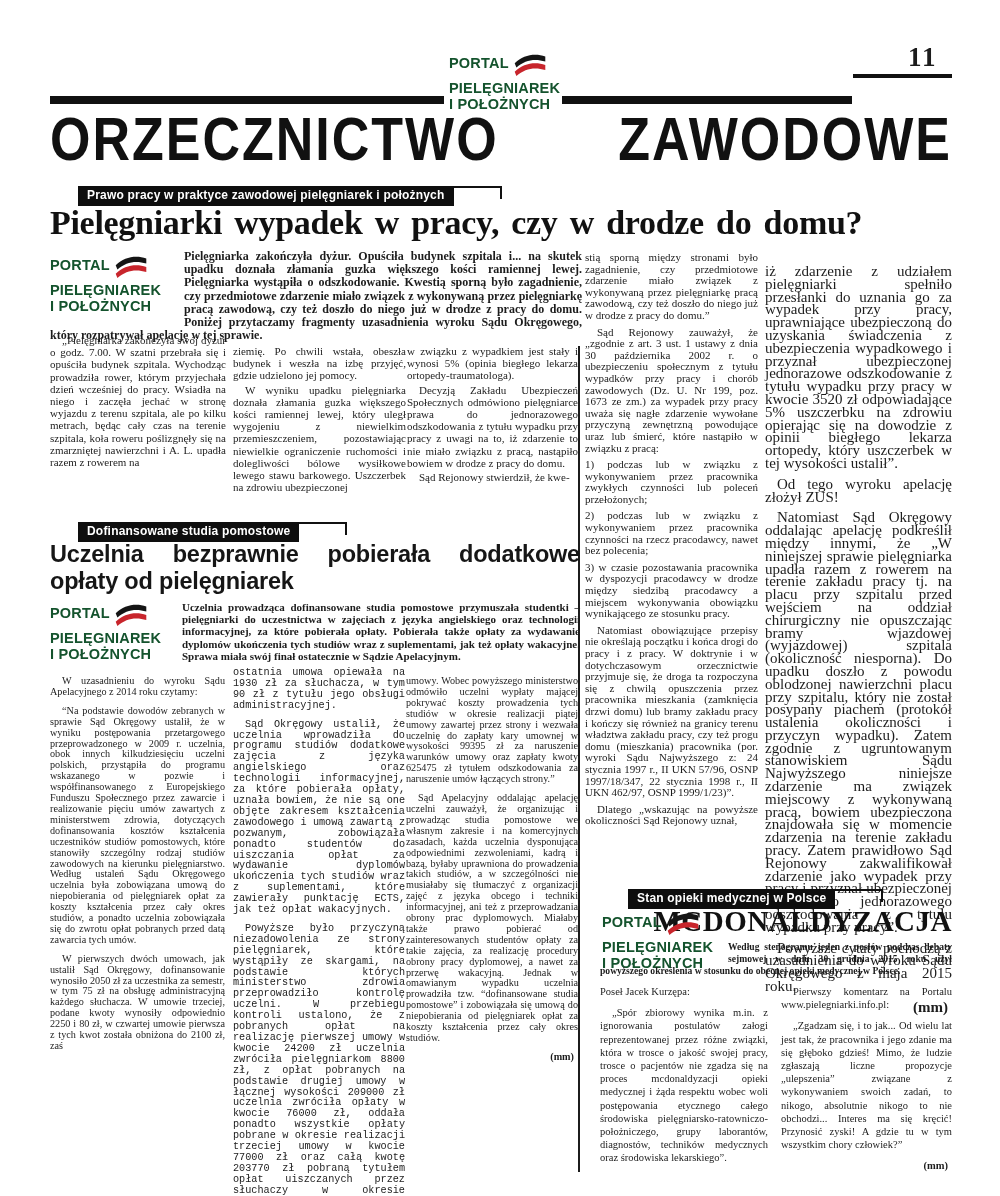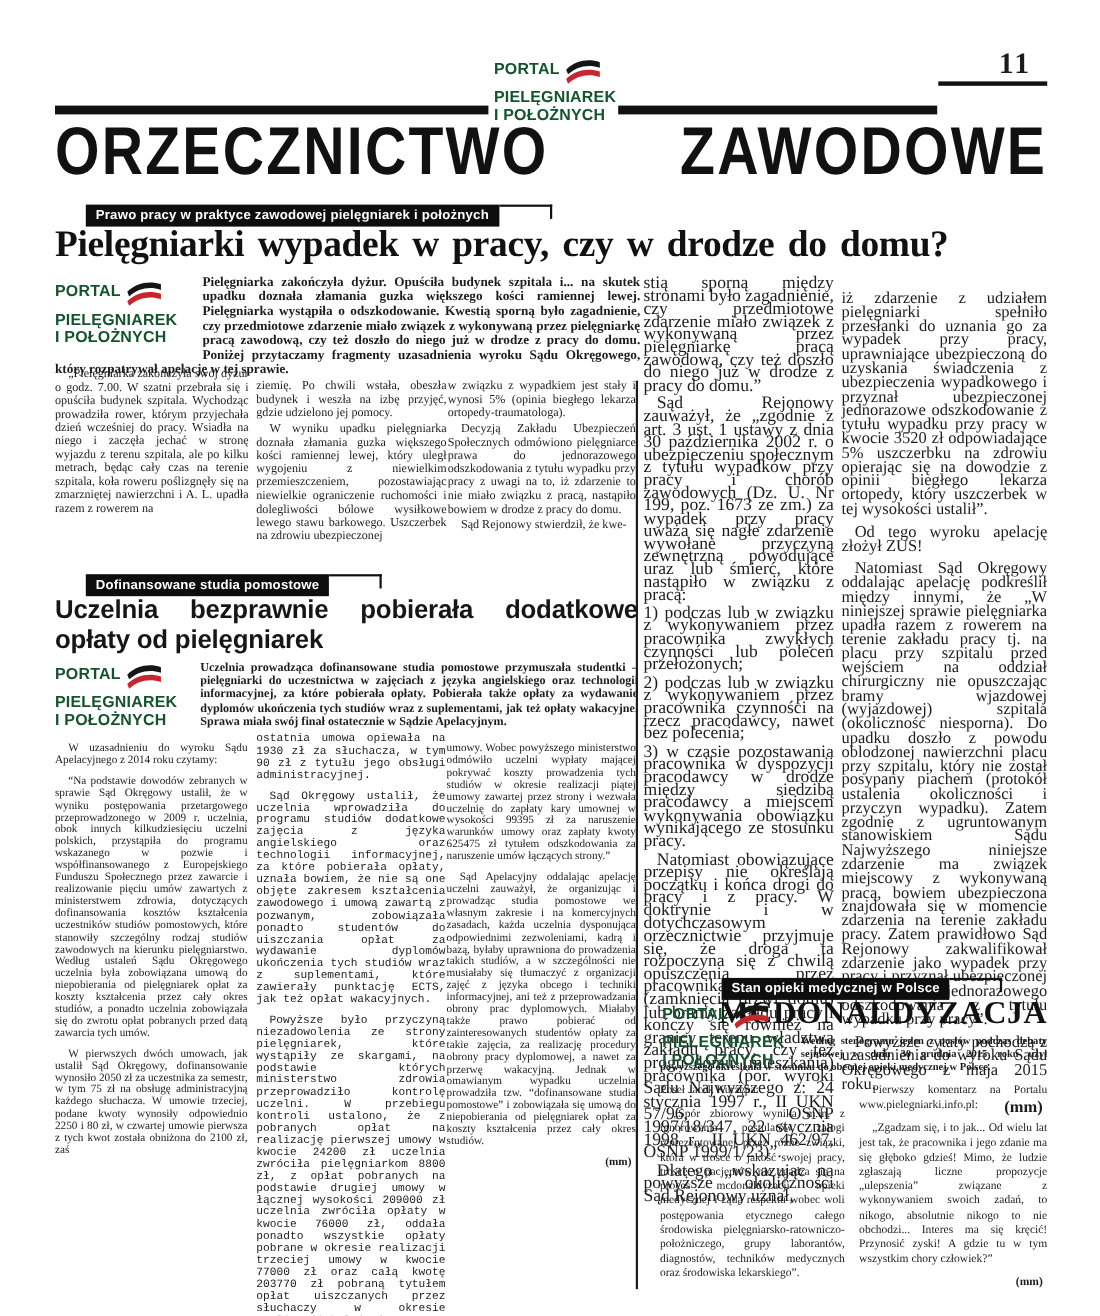--- a/index.html
+++ b/index.html
@@ -50,21 +50,21 @@
   .col{text-align:justify;}
   .col p{margin:0 0 2px;text-indent:12px;}
   .col[data-cont] p:first-child{text-indent:0;}
   .col p.li{text-indent:0;}
   .col p.sig{text-indent:0;text-align:right;font-weight:bold;padding-right:4px;}
   .spaced p{margin-bottom:8px;}
   .a1c{font-size:11px;line-height:12.2px;}
   .a1c1{left:50px;top:334px;width:176px;}
   .a1c2{left:233px;top:345px;width:173px;}
   .a1c3{left:407px;top:345px;width:171px;}
-  .a1c4{left:585px;top:252px;width:173px;font-size:16px;line-height:11.6px;}
+  .a1c4{left:585px;top:252px;width:173px;font-size:11px;line-height:11.6px;}
   .a1c4 p{margin-bottom:5px;}
   .a1c5{left:765px;top:252px;width:187px;font-size:15px;line-height:12.8px;margin-top:13px;}
   .a2c{font-size:10.2px;line-height:10.9px;}
   .a2c1{left:50px;top:676px;width:175px;}
   .a2c2{left:233px;top:668px;width:172px;font-family:Liberation Mono, monospace;}
   .a2c3{left:406px;top:676px;width:172px;}
   .a3c{font-size:10.5px;line-height:13.2px;}
   .a3c1{left:600px;top:985px;width:168px;}
   .a3c2{left:781px;top:985px;width:171px;}
 
@@ -179,21 +179,21 @@
       <p>ostatnia umowa opiewała na 1930 zł za słuchacza, w tym 90 zł z tytułu jego obsługi administracyjnej.</p>
       <p>Sąd Okręgowy ustalił, że uczelnia wprowadziła do programu studiów dodatkowe zajęcia z języka angielskiego oraz technologii informacyjnej, za które pobierała opłaty, uznała bowiem, że nie są one objęte zakresem kształcenia zawodowego i umową zawartą z pozwanym, zobowiązała ponadto studentów do uiszczania opłat za wydawanie dyplomów ukończenia tych studiów wraz z suplementami, które zawierały punktację ECTS, jak też opłat wakacyjnych.</p>
       <p>Powyższe było przyczyną niezadowolenia ze strony pielęgniarek, które wystąpiły ze skargami, na podstawie których ministerstwo zdrowia przeprowadziło kontrolę uczelni. W przebiegu kontroli ustalono, że z pobranych opłat na realizację pierwszej umowy w kwocie 24200 zł uczelnia zwróciła pielęgniarkom 8800 zł, z opłat pobranych na podstawie drugiej umowy w łącznej wysokości 209000 zł uczelnia zwróciła opłaty w kwocie 76000 zł, oddała ponadto wszystkie opłaty pobrane w okresie realizacji trzeciej umowy w kwocie 77000 zł oraz całą kwotę 203770 zł pobraną tytułem opłat uiszczanych przez słuchaczy w okresie realizacji kolejnej</p>
     </div>
   <div class="abs col a2c a2c3 spaced" data-cont="">
       <p>umowy. Wobec powyższego ministerstwo odmówiło uczelni wypłaty mającej pokrywać koszty prowadzenia tych studiów w okresie realizacji piątej umowy zawartej przez strony i wezwała uczelnię do zapłaty kary umownej w wysokości 99395 zł za naruszenie warunków umowy oraz zapłaty kwoty 625475 zł tytułem odszkodowania za naruszenie umów łączących strony.”</p>
       <p>Sąd Apelacyjny oddalając apelację uczelni zauważył, że organizując i prowadząc studia pomostowe we własnym zakresie i na komercyjnych zasadach, każda uczelnia dysponująca odpowiednimi zezwoleniami, kadrą i bazą, byłaby uprawniona do prowadzenia takich studiów, a w szczególności nie musiałaby się tłumaczyć z organizacji zajęć z języka obcego i techniki informacyjnej, ani też z przeprowadzania obrony prac dyplomowych. Miałaby także prawo pobierać od zainteresowanych studentów opłaty za takie zajęcia, za realizację procedury obrony pracy dyplomowej, a nawet za przerwę wakacyjną. Jednak w omawianym wypadku uczelnia prowadziła tzw. “dofinansowane studia pomostowe” i zobowiązała się umową do niepobierania od pielęgniarek opłat za koszty kształcenia przez cały okres studiów.</p>
       <p class="sig">(mm)</p>
     </div>
 
-  <div class="abs krow" style="left:600px;top:889px;margin-left:28px;">
+  <div class="abs krow" style="left:600px;top:889px;">
     <span class="kicker">Stan opieki medycznej w Polsce</span>
     <span class="ktail"></span>
   </div>
   <h2 class="abs headline3" style="margin:0;">MCDONALDYZACJA</h2>
 
   <div class="abs logo logo3">
     <div class="l1">
         <span>PORTAL</span>
       <span><svg width="34" height="24" viewBox="0 0 40 28">
         <path d="M2 12 C 12 2, 26 0, 38 4 L 38 10 C 26 6, 14 8, 4 17 Z" fill="#151515"></path>

